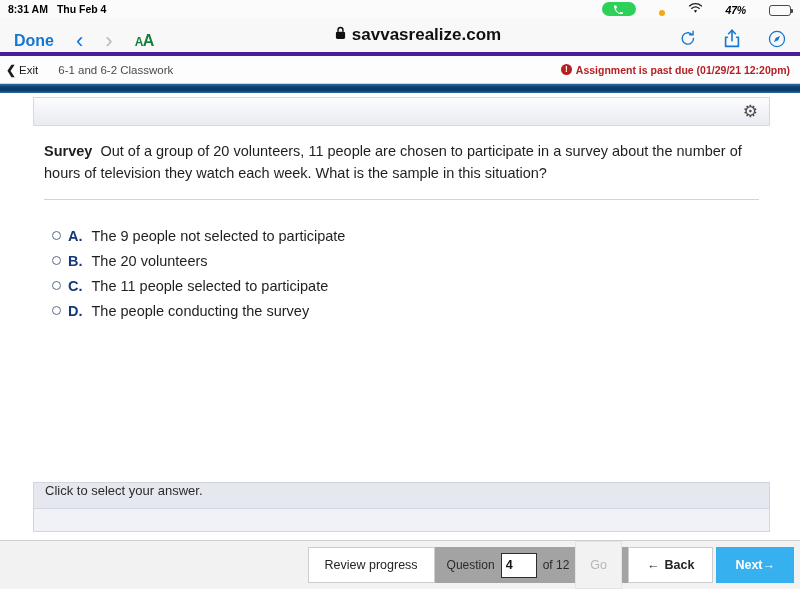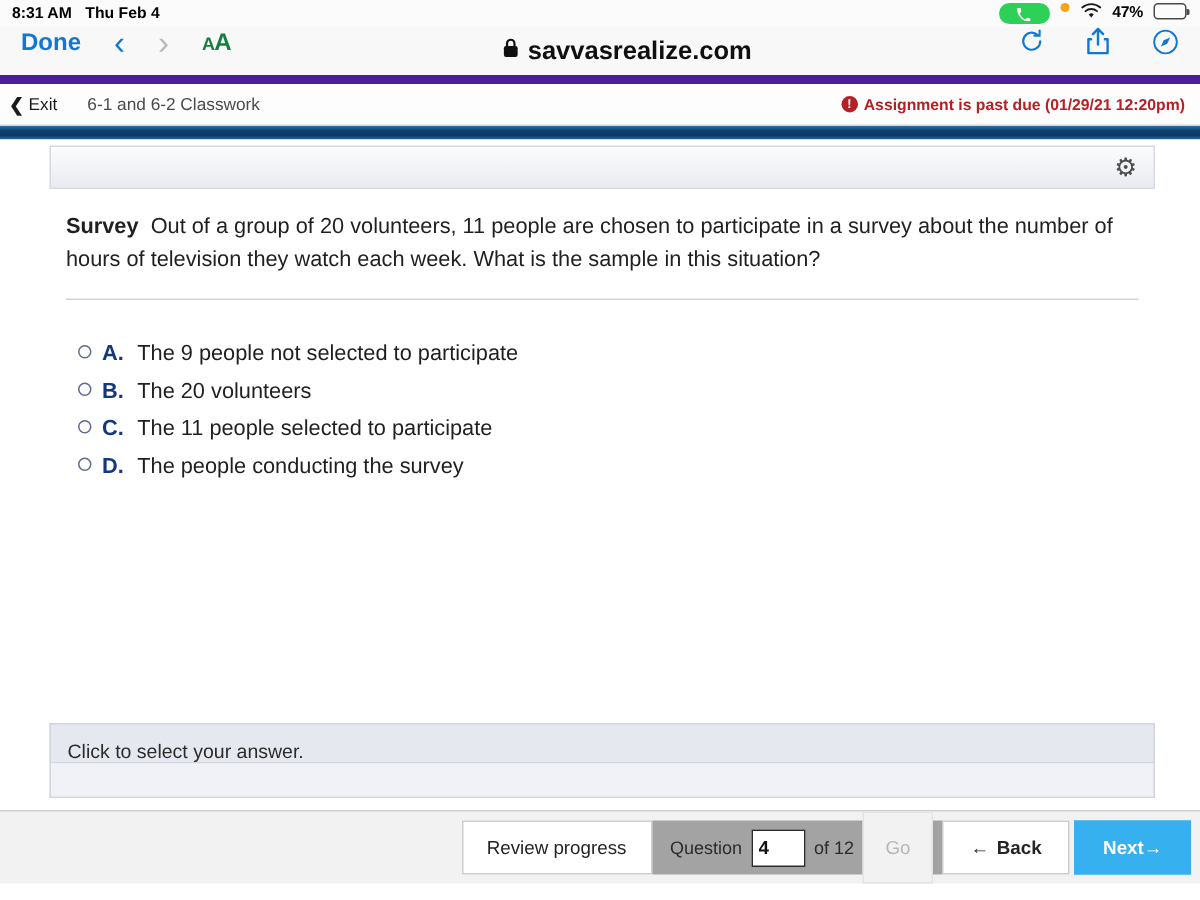--- a/index.html
+++ b/index.html
@@ -15,21 +15,21 @@
     height: 18px;
     background: #fbfbfb;
     display: flex;
     align-items: center;
     padding: 0 9px 0 8px;
     font-size: 10.5px;
     font-weight: bold;
     color: #000;
   }
   .status-left { display: flex; gap: 9px; }
-  .status-right { margin-left: auto; display: flex; align-items: flex-start; gap: 7px; }
+  .status-right { margin-left: auto; display: flex; align-items: flex-end; gap: 23px; font-style: italic; }
   .call-pill {
     background: #2ed158;
     border-radius: 8px;
     width: 34px; height: 14px;
     display: flex; align-items: center; justify-content: center;
   }
   .orange-dot {
     width: 6px; height: 6px; border-radius: 50%;
     background: #f7a417;
   }
@@ -44,23 +44,23 @@
   .battery::after {
     content:""; position: absolute; right: -3px; top: 3.2px;
     width: 2px; height: 4px; background: #4a4a4a; border-radius: 0 1px 1px 0;
   }
   .battery-fill { height: 100%; background: #1c1c1c; border-radius: 1px; }
 
   
   .safari-bar {
     height: 38px;
     background: #f8f8f8;
-    border-bottom: 6px solid #4c1d95;
+    border-bottom: 4px solid #4c1d95;
     display: flex;
-    align-items: flex-start;
+    align-items: flex-end;
     padding: 0 14px;
     position: relative;
   }
   .sf-left { display: flex; align-items: center; gap: 22px; }
   .sf-done { color: #1277d4; font-size: 16px; font-weight: 600; }
   .chev { font-size: 22px; line-height: 1; font-weight: 400; }
   .chev.on { color: #1277d4; }
   .chev.off { color: #b9b9b9; }
   .aa { color: #15803d; font-weight: 700; letter-spacing: -0.5px; }
   .aa .big { font-size: 16px; }
@@ -167,21 +167,21 @@
   
   .ans-wrap {
     position: absolute;
     left: 33px; right: 30px;
     bottom: 8px;
   }
   .ans-row1 {
     background: #e6e8f0;
     border: 1px solid #d2d5de;
     height: 27px;
-    display: flex; align-items: flex-end;
+    display: flex; align-items: flex-start;
     padding-left: 11px;
     font-size: 13px; color: #2b2b2b;
   }
   .ans-row2 {
     background: #f0f2f7;
     border: 1px solid #d2d5de;
     border-top: none;
     height: 23px;
   }
 

